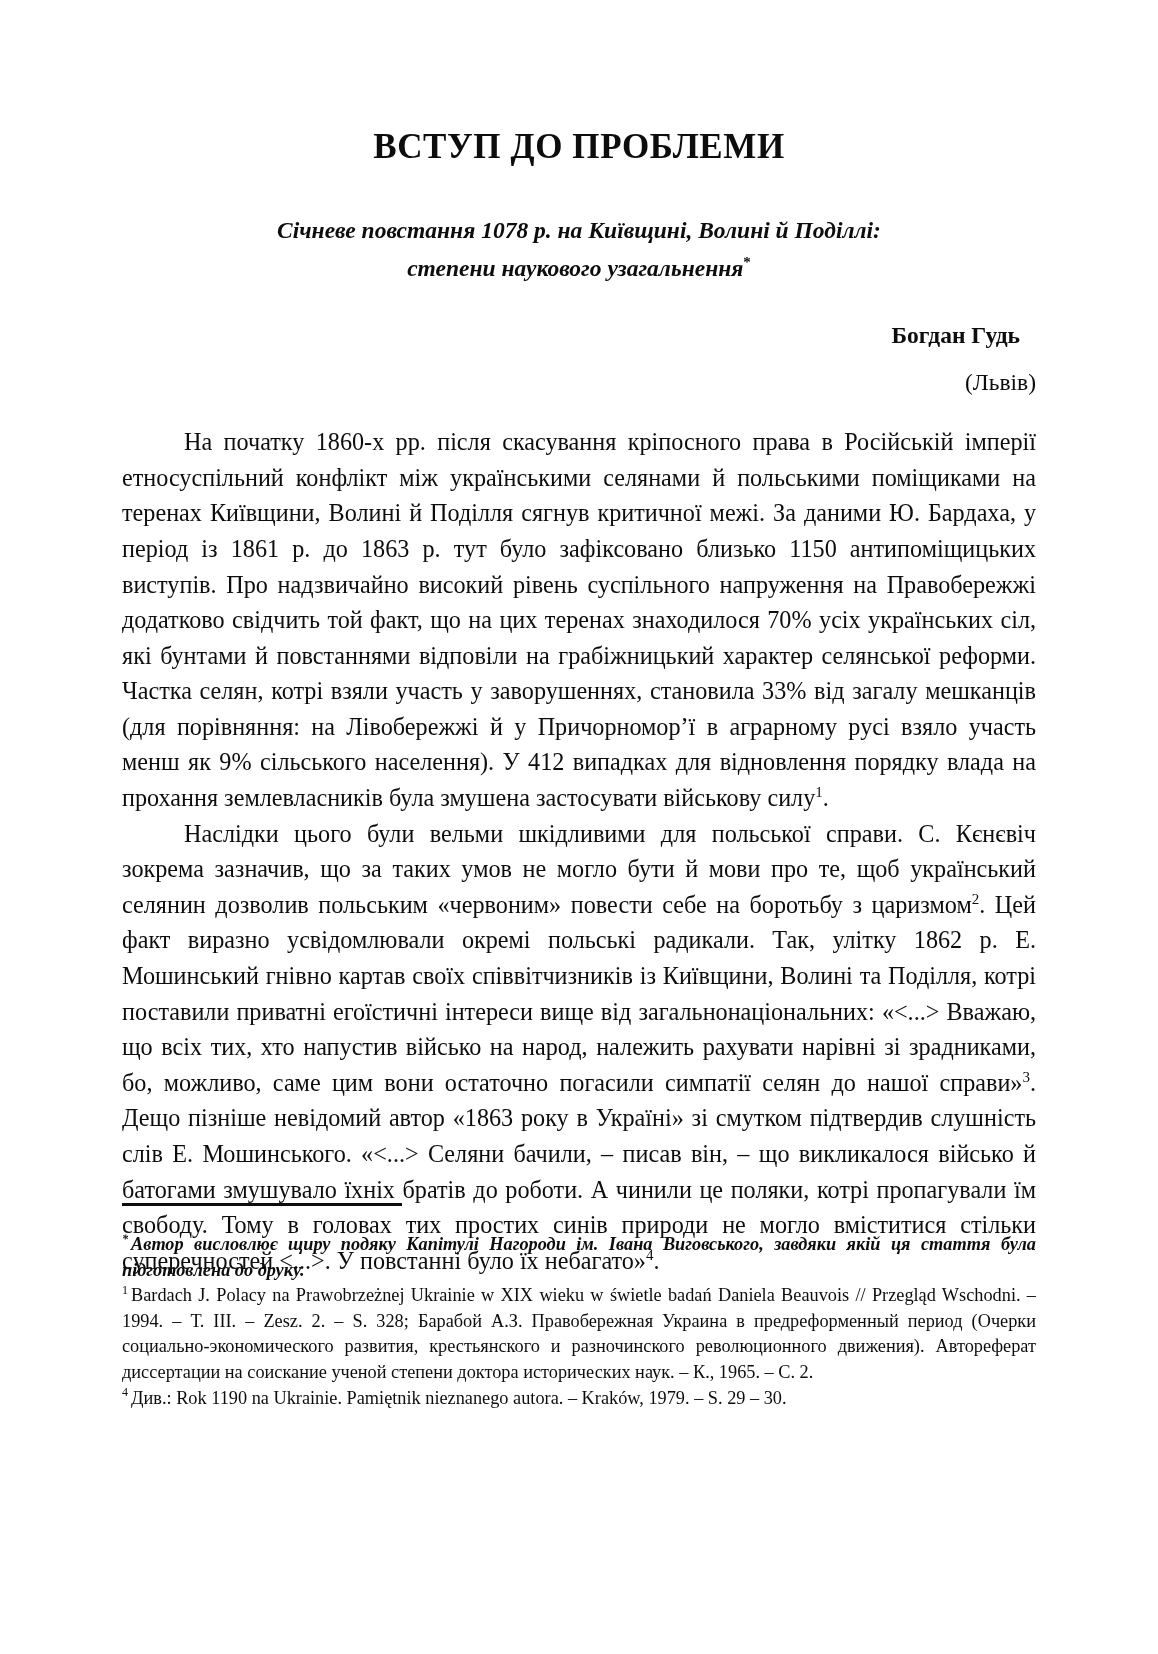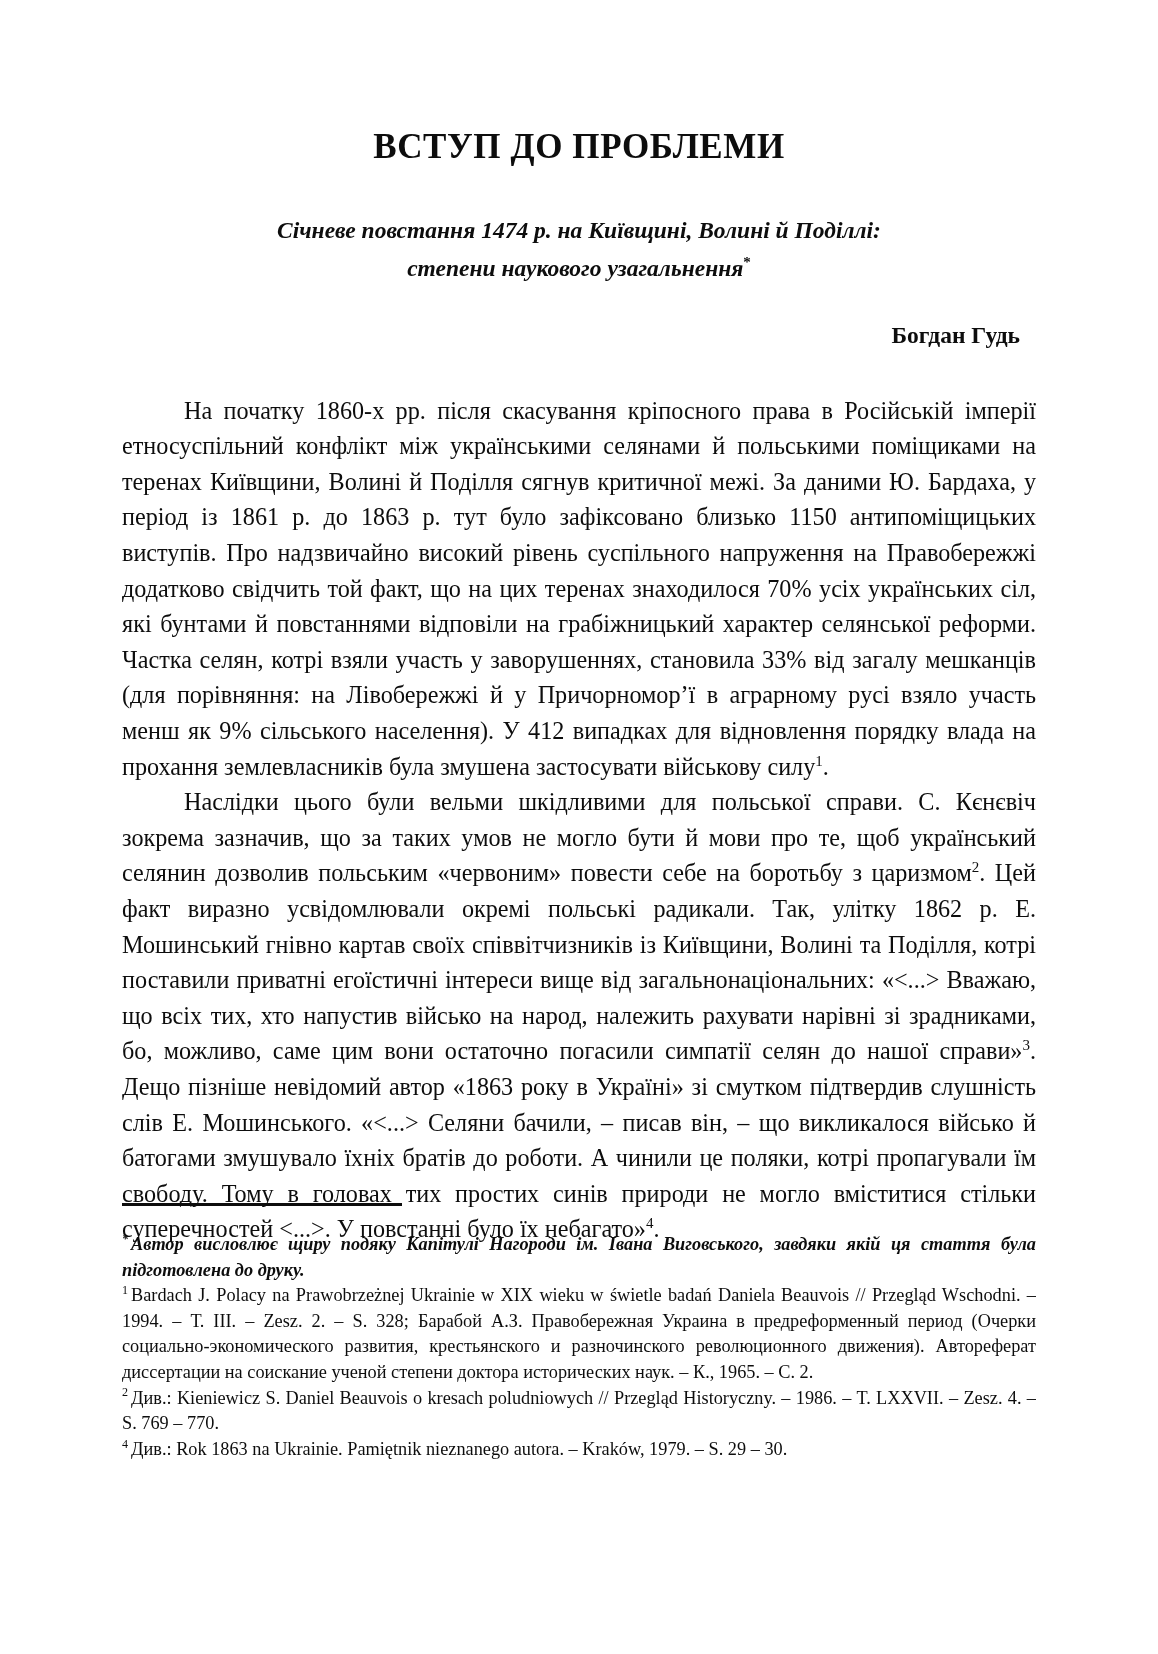--- a/index.html
+++ b/index.html
@@ -132,37 +132,37 @@
 </head>
 <body>
 
 <div class="page">
 
   <div class="content">
 
     <h1 class="doc-title">ВСТУП ДО ПРОБЛЕМИ</h1>
 
     <div class="subtitle">
-      <span>Січневе повстання 1474 р. на Київщині, Волині й Поділлі:</span><br>
+      <span>Січневе повстання 1078 р. на Київщині, Волині й Поділлі:</span><br>
       <span>степени наукового узагальнення</span><span class="star">*</span>
     </div>
 
     <div class="author">Богдан Гудь</div>
+    <div class="author-city">(Львів)</div>
 
     <div class="body-text">
       <p><span>На початку 1860-х рр. після скасування кріпосного права в Російській імперії етносуспільний конфлікт між українськими селянами й польськими поміщиками на теренах Київщини, Волині й Поділля сягнув критичної межі. За даними Ю. Бардаха, у період із 1861 р. до 1863 р. тут було зафіксовано близько 1150 антипоміщицьких виступів. Про надзвичайно високий рівень суспільного напруження на Правобережжі додатково свідчить той факт, що на цих теренах знаходилося 70% усіх українських сіл, які бунтами й повстаннями відповіли на грабіжницький характер селянської реформи. Частка селян, котрі взяли участь у заворушеннях, становила 33% від загалу мешканців (для порівняння: на Лівобережжі й у Причорномор’ї в аграрному русі взяло участь менш як 9% сільського населення). У 412 випадках для відновлення порядку влада на прохання землевласників була змушена застосувати військову силу</span><sup>1</sup><span>.</span></p>
       <p><span>Наслідки цього були вельми шкідливими для польської справи. С. Кєнєвіч зокрема зазначив, що за таких умов не могло бути й мови про те, щоб український селянин дозволив польським «червоним» повести себе на боротьбу з царизмом</span><sup>2</sup><span>. Цей факт виразно усвідомлювали окремі польські радикали. Так, улітку 1862 р. Е. Мошинський гнівно картав своїх співвітчизників із Київщини, Волині та Поділля, котрі поставили приватні егоїстичні інтереси вище від загальнонаціональних: «&lt;...&gt; Вважаю, що всіх тих, хто напустив військо на народ, належить рахувати нарівні зі зрадниками, бо, можливо, саме цим вони остаточно погасили симпатії селян до нашої справи»</span><sup>3</sup><span>. Дещо пізніше невідомий автор «1863 року в Україні» зі смутком підтвердив слушність слів Е. Мошинського. «&lt;...&gt; Селяни бачили, – писав він, – що викликалося військо й батогами змушувало їхніх братів до роботи. А чинили це поляки, котрі пропагували їм свободу. Тому в головах тих простих синів природи не могло вміститися стільки суперечностей &lt;...&gt;. У повстанні було їх небагато»</span><sup>4</sup><span>.</span></p>
     </div>
 
   </div>
 
   <div class="footnote-rule"></div>
 
   <div class="footnotes" id="footnotes">
       <p class="fn-italic"><span class="marker">*</span><span>Автор висловлює щиру подяку Капітулі Нагороди ім. Івана Виговського, завдяки якій ця стаття була підготовлена до друку.</span></p>
       <p><span class="marker">1</span><span>Bardach J. Polacy na Prawobrzeżnej Ukrainie w XIX wieku w świetle badań Daniela Beauvois // Przegląd Wschodni. – 1994. – Т. III. – Zesz. 2. – S. 328; Барабой А.З. Правобережная Украина в предреформенный период (Очерки социально-экономического развития, крестьянского и разночинского революционного движения). Автореферат диссертации на соискание ученой степени доктора исторических наук. – К., 1965. – С. 2.</span></p>
-      <p><span class="marker">2</span><span>Див.: Kieniewicz S. Daniel Beauvois o kresach poludniowych // Przegląd Historyczny. – 1986. – T. LXXVII. – Zesz. 4. – S. 769 – 770.</span></p>
-      <p><span class="marker">4</span><span>Див.: Rok 1863 na Ukrainie. Pamiętnik nieznanego autora. – Kraków, 1979. – S. 29 – 30.</span></p>
+      <p><span class="marker">4</span><span>Див.: Rok 1190 na Ukrainie. Pamiętnik nieznanego autora. – Kraków, 1979. – S. 29 – 30.</span></p>
     </div>
 
   <div class="page-number">6</div>
 
 </div>
 
 </body></html>

